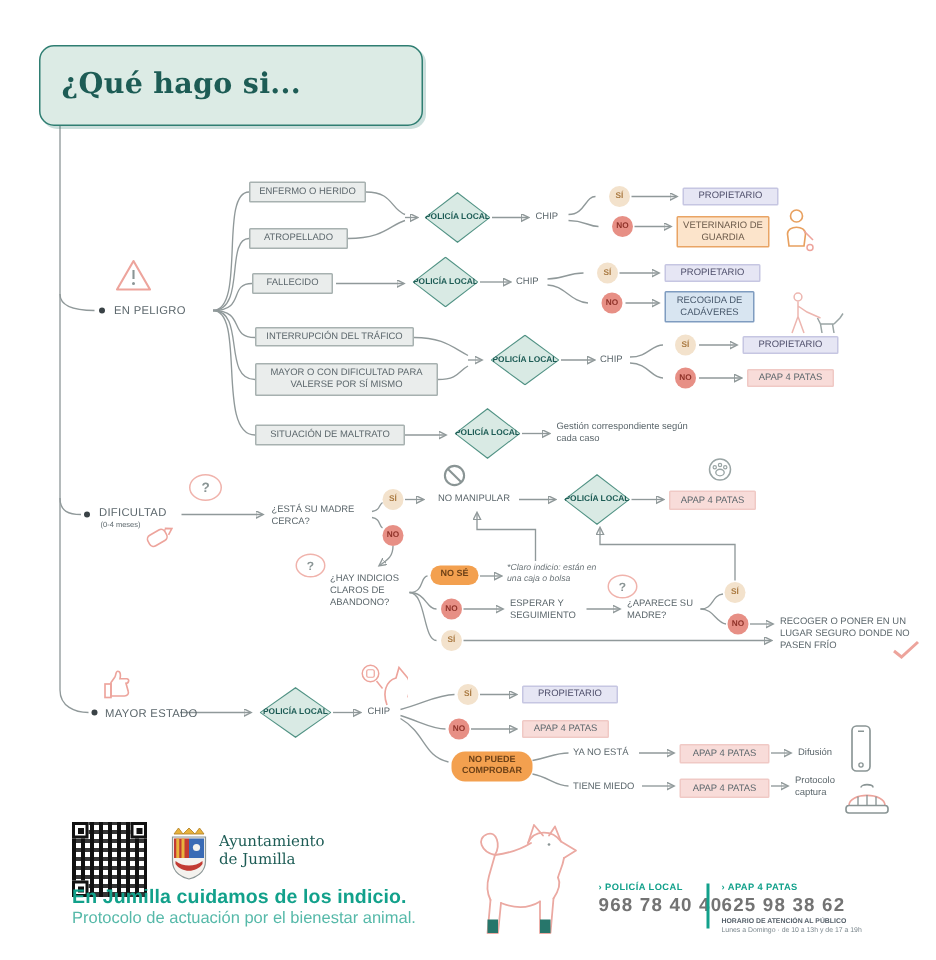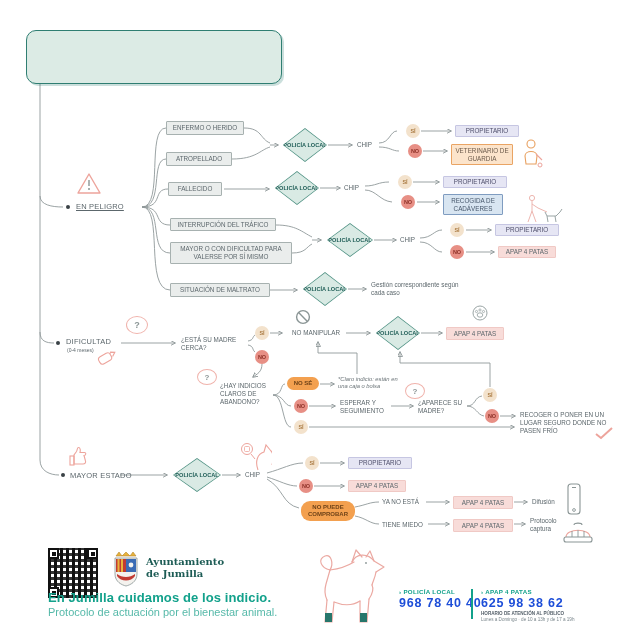--- a/index.html
+++ b/index.html
@@ -46,21 +46,21 @@
   
   .qr{left:48px;top:548px;width:50px;height:50px;background:
       repeating-linear-gradient(0deg,rgba(17,17,17,.85) 0 3px,transparent 3px 6px),
       repeating-linear-gradient(90deg,#111 0 3px,#fff 3px 6px);}
   .fq{position:absolute;width:11px;height:11px;border:2.2px solid #111;background:#fff;box-sizing:border-box;}
   .fq::after{content:"";position:absolute;left:2px;top:2px;width:3.5px;height:3.5px;background:#111;}
   .logo-name{font-family:"DejaVu Serif",serif;color:#1d5c55;font-size:10px;line-height:1.15;}
   .tag1{font-size:13px;font-weight:700;color:#12a18b;letter-spacing:.1px;}
   .tag2{font-size:11px;color:#56b9a9;}
   .ph-lbl{font-size:6.2px;font-weight:700;color:#12a18b;letter-spacing:.3px;white-space:nowrap;}
-  .ph-num{font-size:12.5px;font-weight:700;color:#1d4ed8;letter-spacing:.8px;white-space:nowrap;}
+  .ph-num{font-size:12.5px;font-weight:700;color:#737373;letter-spacing:.8px;white-space:nowrap;}
   .ph-sub1{font-size:4.6px;font-weight:700;color:#55606a;white-space:nowrap;}
   .ph-sub2{font-size:4.6px;color:#7a868c;white-space:nowrap;}
 </style>
 </head>
 <body>
 
 <svg class="wires abs" viewBox="0 0 624 640">
   <defs>
     <marker id="ar" markerWidth="6" markerHeight="6" refX="4.5" refY="2.5" orient="auto" markerUnits="userSpaceOnUse">
       <path d="M0,0 L5,2.5 L0,5 Z" fill="#90999a" stroke="none"></path>
@@ -136,31 +136,32 @@
   <path d="M314,486 H344" marker-end="url(#ar)"></path>
   <path d="M355,507 C366,505 370,502 379,502"></path>
   <path d="M355,516 C366,518 370,524 379,524"></path>
   <path d="M426,502 H449" marker-end="url(#ar)"></path>
   <path d="M514,502 H527" marker-end="url(#ar)"></path>
   <path d="M428,524 H449" marker-end="url(#ar)"></path>
   <path d="M514,524 H525" marker-end="url(#ar)"></path>
 </svg>
 
 <div class="abs title-box">
+  <span>¿Qué hago si...</span>
 </div>
 
 <div class="abs" style="left:76px;top:172px;width:26px;height:24px;">
   <svg width="26" height="24" viewBox="0 0 26 24">
       <path d="M13,2 L24,21 H2 Z" fill="none" stroke="#eda49c" stroke-width="1.4" stroke-linejoin="round"></path>
       <path d="M13,8 V14" stroke="#8a9595" stroke-width="1.4"></path>
       <circle cx="13" cy="17" r="1" fill="#8a9595"></circle>
     </svg>
 </div>
 <div class="abs dot" style="left:66px;top:205px;"></div>
-<div class="abs rowlbl" style="left:76px;top:202px;text-decoration:underline;">EN PELIGRO</div>
+<div class="abs rowlbl" style="left:76px;top:202px;">EN PELIGRO</div>
 
 <div class="abs bx" style="left:166px;top:121px;width:78px;height:14px;">ENFERMO O HERIDO</div>
 <div class="abs bx" style="left:166px;top:152px;width:66px;height:14px;">ATROPELLADO</div>
 <div class="abs bx" style="left:168px;top:182px;width:54px;height:14px;">FALLECIDO</div>
 <div class="abs bx" style="left:170px;top:218px;width:106px;height:13px;">INTERRUPCIÓN DEL TRÁFICO</div>
 <div class="abs bx" style="left:170px;top:242px;width:122px;height:22px;">MAYOR O CON DIFICULTAD PARA VALERSE POR SÍ MISMO</div>
 <div class="abs bx" style="left:170px;top:283px;width:100px;height:14px;">SITUACIÓN DE MALTRATO</div>
 
 <div class="abs diamond" style="left:283px;top:128px;width:44px;height:34px;">
     <i></i>
@@ -330,21 +331,21 @@
     <path d="M4,6 L7,2 L10,6 L14,2 L18,6 L21,2 L24,6 Z" fill="#e8b33c" stroke="#b5852a" stroke-width=".6"></path>
     <path d="M3,8 H25 V24 C25,32 18,35 14,36 C10,35 3,32 3,24 Z" fill="#f4f2ee" stroke="#8a9595" stroke-width=".8"></path>
     <rect x="4" y="9" width="10" height="13" fill="#c23b33"></rect>
     <rect x="5.5" y="9" width="2" height="13" fill="#e8b33c"></rect>
     <rect x="9" y="9" width="2" height="13" fill="#e8b33c"></rect>
     <rect x="14" y="9" width="10" height="13" fill="#3a6bb5"></rect>
     <circle cx="19" cy="15" r="2.4" fill="#f4f2ee"></circle>
     <path d="M5,24 C10,28 18,28 23,24 L23,26 C19,32 9,32 5,26 Z" fill="#c23b33"></path>
   </svg>
 </div>
-<div class="abs logo-name" style="left:146px;top:556px;font-weight:bold;">
+<div class="abs logo-name" style="left:146px;top:556px;">
   <div>Ayuntamiento</div>
   <div>de Jumilla</div>
 </div>
 <div class="abs tag1" style="left:48px;top:590px;">En Jumilla cuidamos de los indicio.</div>
 <div class="abs tag2" style="left:48px;top:606px;">Protocolo de actuación por el bienestar animal.</div>
 
 <div class="abs" style="left:290px;top:540px;">
   <svg width="105" height="88" viewBox="0 0 105 88">
     <g fill="none" stroke="#eba9a2" stroke-width="1.2" stroke-linejoin="round" stroke-linecap="round">
       <path d="M66,10 L62,22 M66,10 L72,17"></path>

